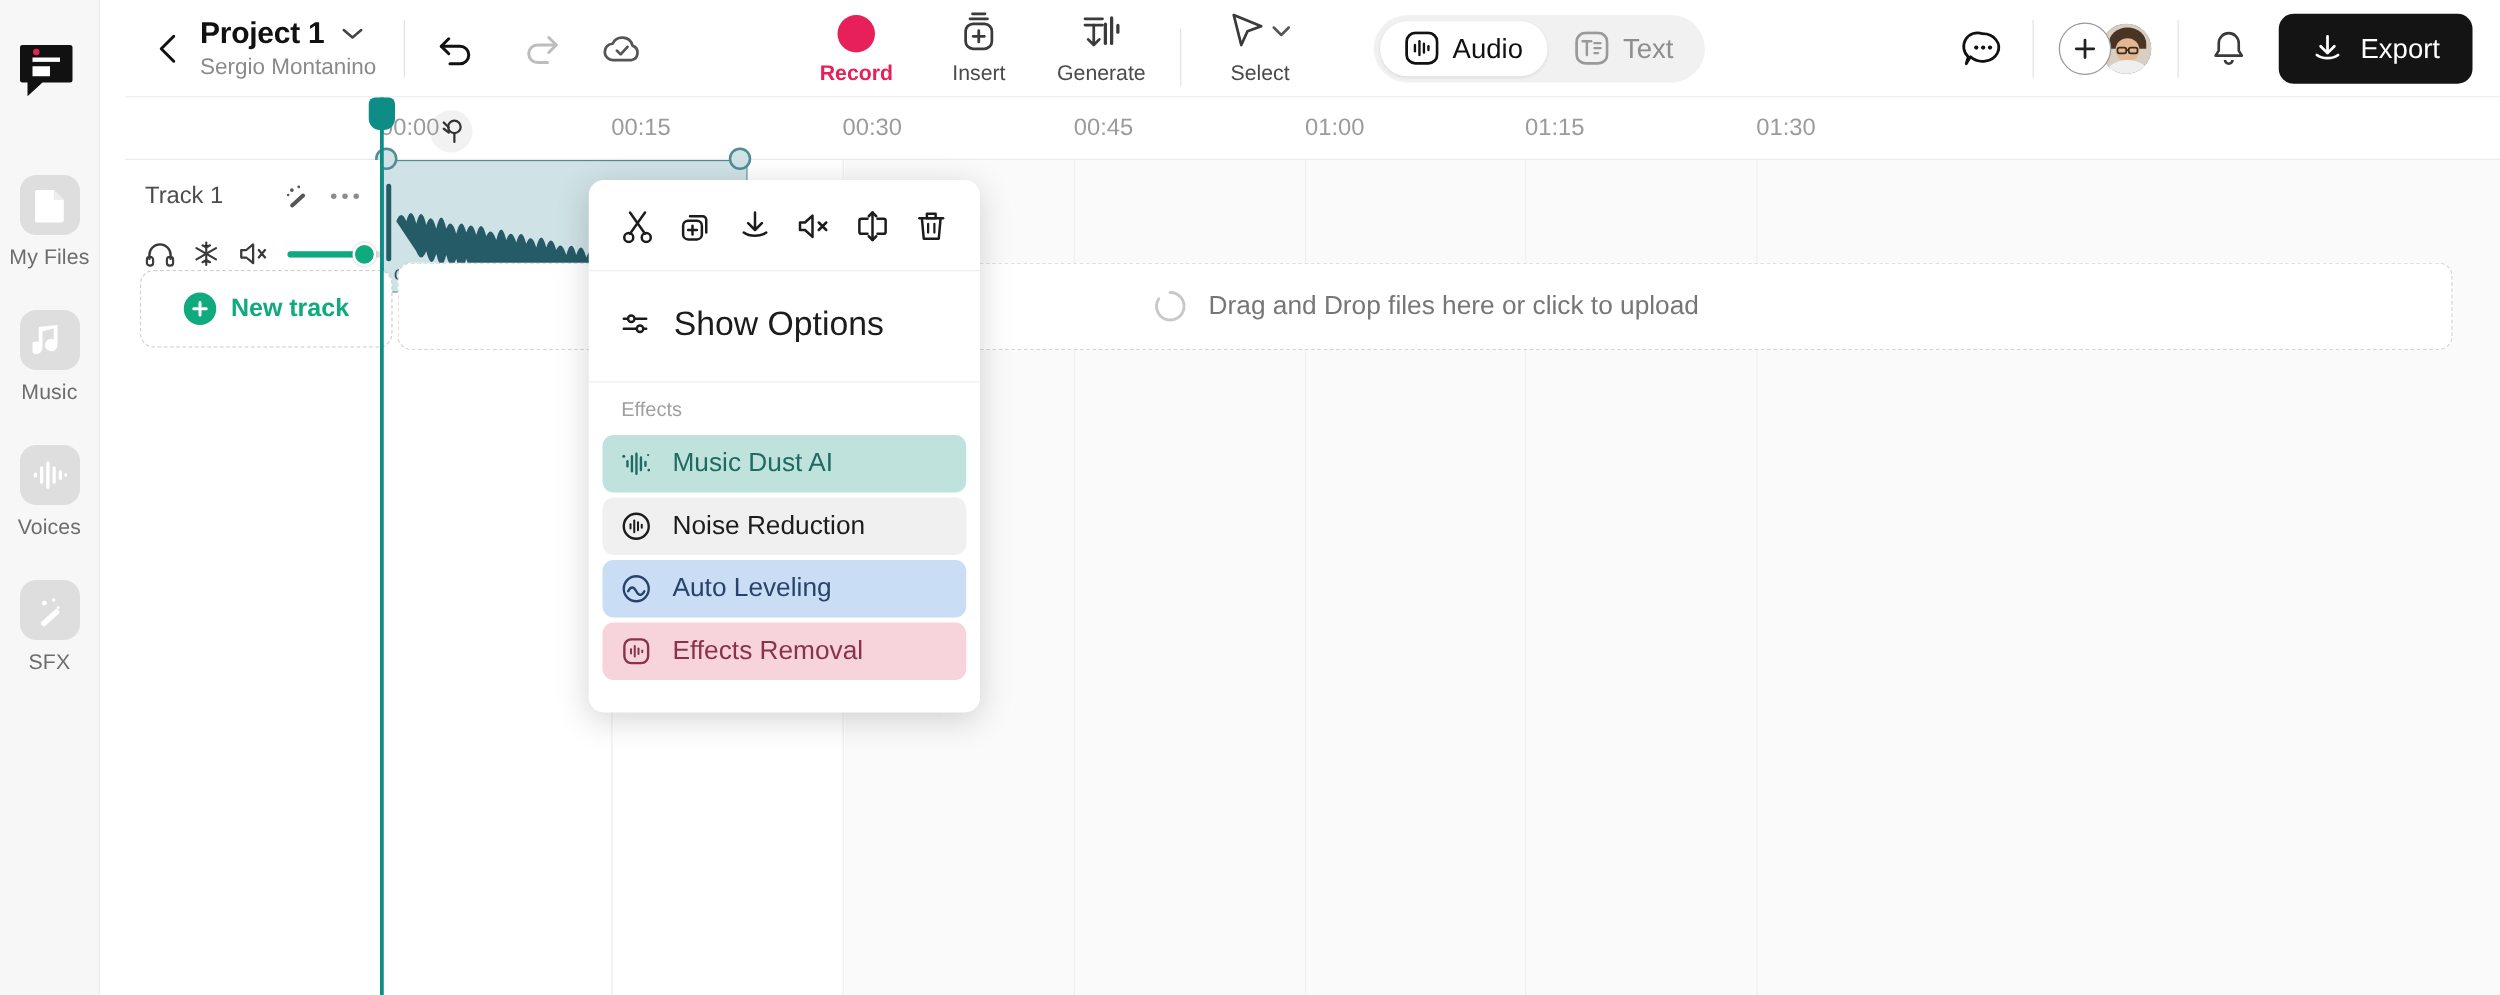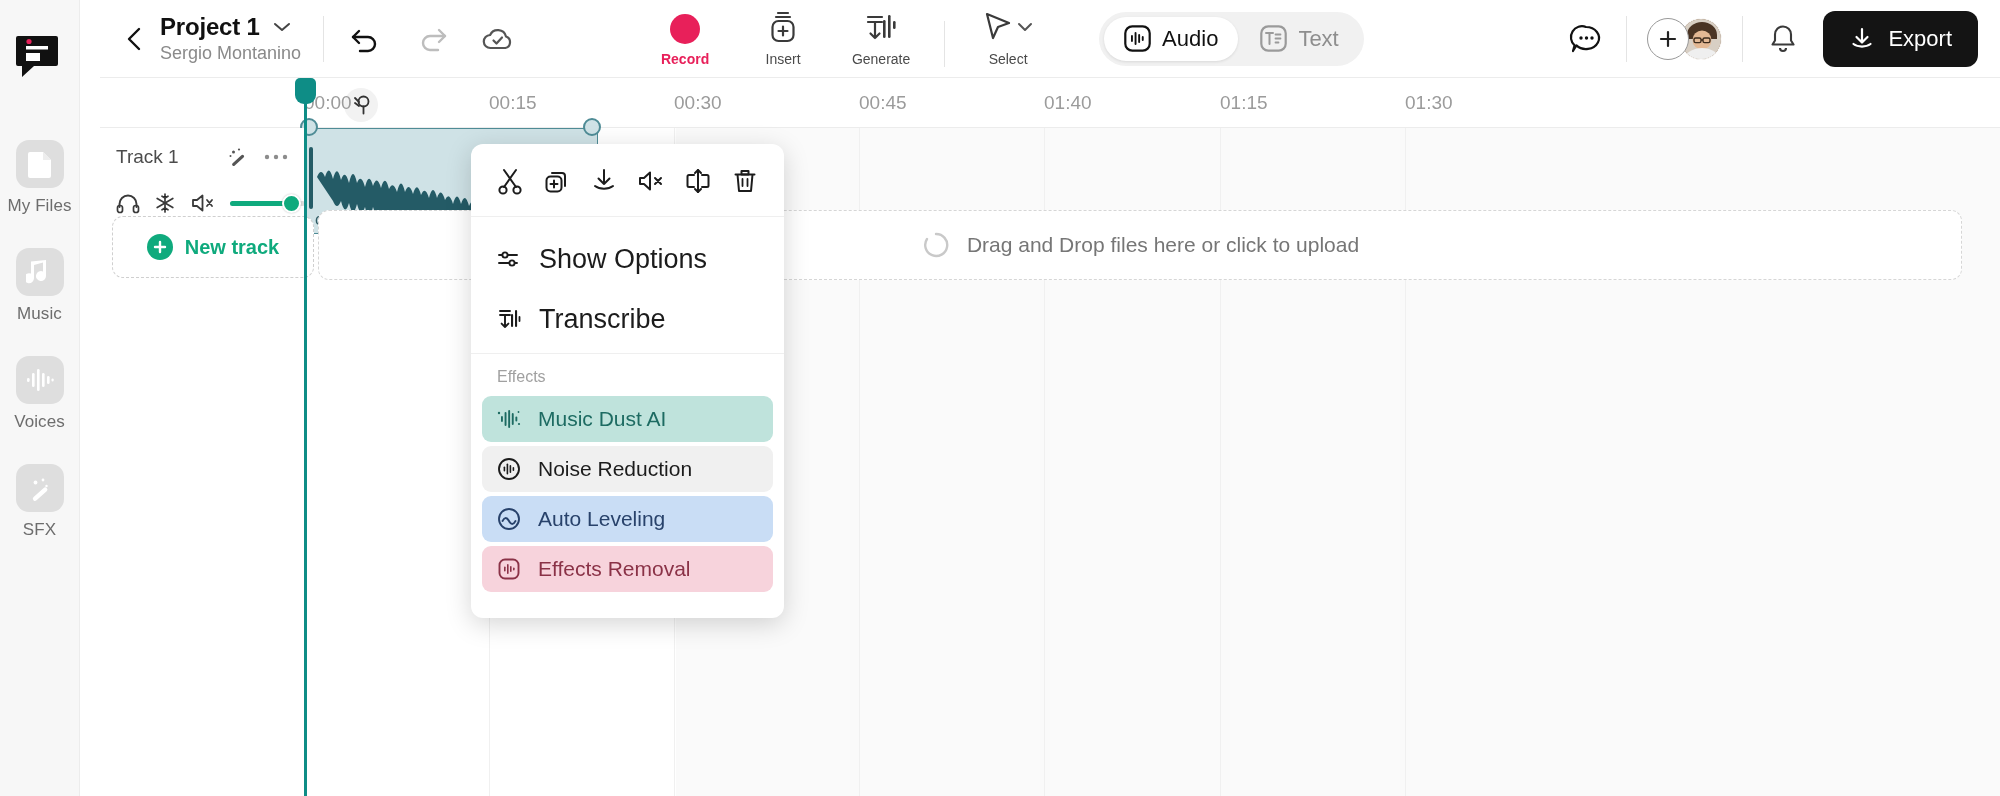--- a/index.html
+++ b/index.html
@@ -38,21 +38,21 @@
   .proj-title { font-size: 24px; font-weight: bold; color: #111; letter-spacing: -.2px; }
   .proj-owner { font-size: 18px; color: #8a8a8a; margin-top: 2px; }
   .vdiv { width: 1px; height: 46px; background: #e4e4e4; margin: 0 22px; }
 
   .histbtns { display: flex; align-items: center; gap: 26px; }
   .iconbtn { width: 40px; height: 40px; display: flex; align-items: center; justify-content: center; cursor: pointer; }
 
   .centertools { display: flex; align-items: flex-end; gap: 0; margin-left: 118px; }
   .tool { width: 98px; display: flex; flex-direction: column; align-items: center; cursor: pointer; }
   .tool-ico { height: 34px; display: flex; align-items: flex-end; justify-content: center; }
-  .tool-lbl { font-size: 14px; color: #4a4a4a; margin-top: 7px; }
+  .tool-lbl { font-size: 17px; color: #4a4a4a; margin-top: 7px; }
   .tool-lbl.rec { color: #e8205a; font-weight: bold; }
   .rec-dot { width: 30px; height: 30px; border-radius: 50%; background: #e8205a; }
   .sel-wrap { display: flex; align-items: center; gap: 4px; }
 
   .seg {
     margin-left: 42px; height: 54px; background: #f1f1f1; border-radius: 27px;
     display: flex; align-items: center; padding: 5px; gap: 2px;
   }
   .seg-item {
     height: 44px; border-radius: 22px; display: flex; align-items: center; gap: 11px;
@@ -380,21 +380,21 @@
           <path d="M4 4 L8 8" stroke="#333" stroke-width="1.8" stroke-linecap="round"></path>
           <path d="M4 9 L8 12" stroke="#333" stroke-width="1.8" stroke-linecap="round"></path>
           <circle cx="12.5" cy="7.5" r="5" stroke="#333" stroke-width="1.8" fill="none"></circle>
           <path d="M12.5 12.5 v7" stroke="#333" stroke-width="1.8" stroke-linecap="round"></path>
         </svg>
     </div>
     <div class="tick" style="left:204px;">00:00</div>
     <div class="tick" style="left:389px;">00:15</div>
     <div class="tick" style="left:574px;">00:30</div>
     <div class="tick" style="left:759px;">00:45</div>
-    <div class="tick" style="left:944px;">01:40</div>
+    <div class="tick" style="left:944px;">01:00</div>
     <div class="tick" style="left:1120px;">01:15</div>
     <div class="tick" style="left:1305px;">01:30</div>
   </div>
 
   <div class="tlbody">
     <div class="shade"></div>
     <div class="gridline" style="left:389px;"></div>
     <div class="gridline" style="left:574px;"></div>
     <div class="gridline" style="left:759px;"></div>
     <div class="gridline" style="left:944px;"></div>
@@ -545,32 +545,20 @@
             <path d="M2 7 h18 M2 15 h18" stroke="#1c1c1c" stroke-width="1.9" stroke-linecap="round"></path>
             <circle cx="8" cy="7" r="2.6" stroke="#1c1c1c" stroke-width="1.9" fill="#fff"></circle>
             <circle cx="15" cy="15" r="2.6" stroke="#1c1c1c" stroke-width="1.9" fill="#fff"></circle>
           </svg>
       </span>
       <span class="lbl">Show Options</span>
     </div>
 
     <div style="height:12px;"></div>
 
-    <div class="ctx-item">
-      <span>
-        <svg width="24" height="24" viewBox="0 0 24 24">
-            <path d="M3 4 h10 M3 8 h10" stroke="#1c1c1c" stroke-width="1.9" stroke-linecap="round"></path>
-            <path d="M8 8 v12 M8 20 l-3.4 -3.4 M8 20 l3.4 -3.4" stroke="#1c1c1c" stroke-width="1.9" fill="none" stroke-linecap="round" stroke-linejoin="round"></path>
-            <rect x="14" y="7" width="2.1" height="13" rx="1.05" fill="#1c1c1c"></rect>
-            <rect x="18" y="3" width="2.1" height="17" rx="1.05" fill="#1c1c1c"></rect>
-            <rect x="21.6" y="9" width="1.8" height="6" rx=".9" fill="#1c1c1c"></rect>
-          </svg>
-      </span>
-      <span class="lbl">Transcribe</span>
-    </div>
 
     <div class="ctx-sep"></div>
 
     <div class="ctx-head">Effects</div>
 
     <div class="fx" style="background:#bfe3dc;">
       <span>
         <svg width="26" height="24" viewBox="0 0 26 24">
             <g fill="#1d6b62">
               <rect x="5" y="9" width="1.9" height="6" rx=".95"></rect>

